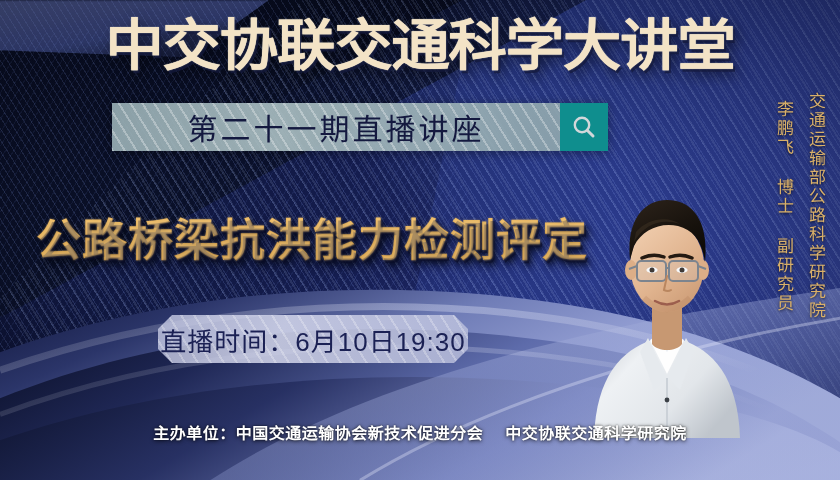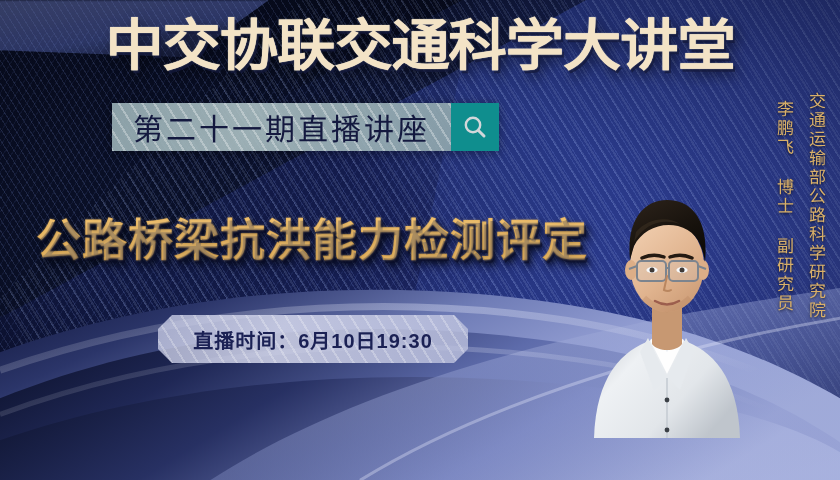--- a/index.html
+++ b/index.html
@@ -152,21 +152,21 @@
     left: 112px;
     top: 103px;
     height: 48px;
     display: flex;
     align-items: stretch;
     z-index: 6;
     box-shadow: 0 2px 10px rgba(0,0,0,.35);
   }
   .sub-bar-body {
     position: relative;
-    width: 339px;
+    width: 448px;
     background: linear-gradient(100deg, rgba(150,172,178,.92) 0%, rgba(166,186,190,.93) 38%, rgba(141,164,172,.93) 100%);
     display: flex;
     align-items: center;
     justify-content: center;
     overflow: hidden;
   }
   .sub-bar-body::after {
     content: "";
     position: absolute;
     inset: 0;
@@ -243,22 +243,22 @@
       rgba(255,255,255,.26) 0px,
       rgba(255,255,255,.26) 2px,
       rgba(255,255,255,0) 2px,
       rgba(255,255,255,0) 11px
     );
     pointer-events: none;
   }
   .time-pill-text {
     position: relative;
     z-index: 2;
-    font-size: 20px;
-    font-weight: 700;
+    font-size: 26px;
+    font-weight: 400;
     color: #1b2154;
     letter-spacing: 1px;
     white-space: nowrap;
   }
 
   
   .portrait {
     position: absolute;
     right: 88px;
     bottom: 42px;
@@ -448,14 +448,17 @@
         <path d="M73,163 q12,7 24,0" stroke="#9c5e4d" stroke-width="2.6" fill="none" stroke-linecap="round"></path>
 
         <path d="M62,160 q23,22 46,0" stroke="rgba(170,120,85,.25)" stroke-width="6" fill="none"></path>
       </g>
     </svg>
   </div>
 
   <div class="vtext vtext-org">交通运输部公路科学研究院</div>
   <div class="vtext vtext-name">李鹏飞  博士  副研究员</div>
 
+  <div class="footer">
+    <span>主办单位：中国交通运输协会新技术促进分会</span><span class="footer-gap"></span><span>中交协联交通科学研究院</span>
+  </div>
 
 </div>
 
 </body></html>

